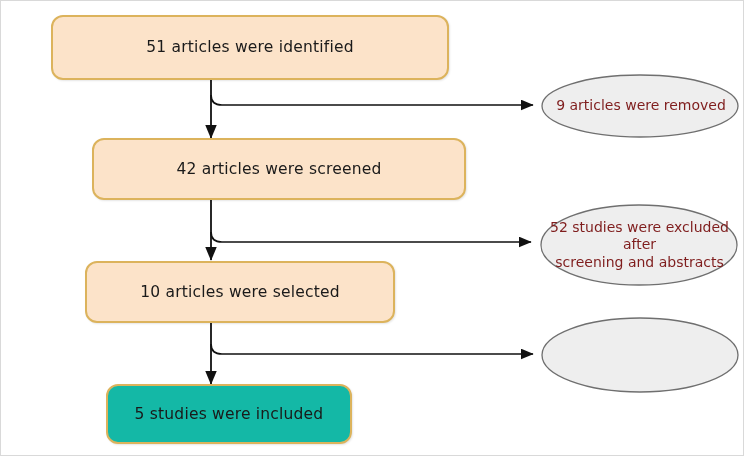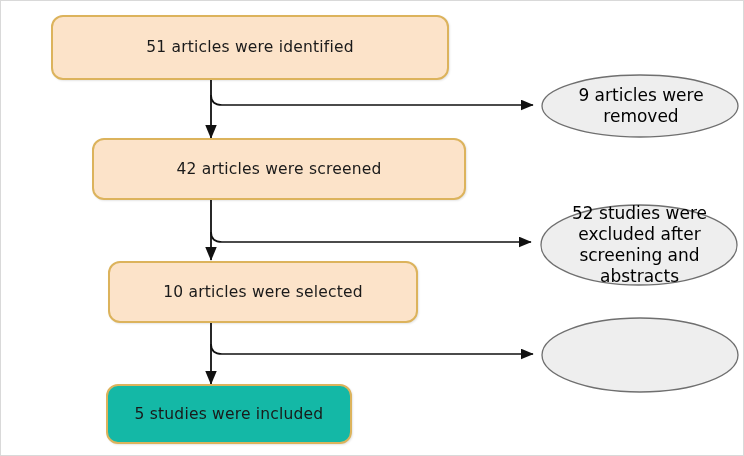--- a/index.html
+++ b/index.html
@@ -48,22 +48,22 @@
     padding: 0 10px;
     line-height: 1.2;
   }
   .exclusion-label {
     position: absolute;
     box-sizing: border-box;
     display: flex;
     align-items: center;
     justify-content: center;
     text-align: center;
-    color: #000000;
-    font-size: 17px;
+    color: #7f1d1d;
+    font-size: 14px;
     line-height: 1.25;
     pointer-events: none;
   }
   .exclusion-label span {
     display: block;
     width: 100%;
     padding: 0 2px;
   }
 </style>
 </head>
@@ -96,21 +96,21 @@
   </svg>
 
   <div class="stage-box" style="left: 14px; top: 14px; width: 398px; height: 65px; background: rgb(252, 227, 201); border-color: rgb(220, 179, 92);">
     <span class="stage-label">51 articles were identified</span>
   </div>
 
   <div class="stage-box" style="left: 55px; top: 137px; width: 374px; height: 62px; background: rgb(252, 227, 201); border-color: rgb(220, 179, 92);">
     <span class="stage-label">42 articles were screened</span>
   </div>
 
-  <div class="stage-box" style="left: 71px; top: 260px; width: 310px; height: 62px; background: rgb(252, 227, 201); border-color: rgb(220, 179, 92);">
+  <div class="stage-box" style="left: 48px; top: 260px; width: 310px; height: 62px; background: rgb(252, 227, 201); border-color: rgb(220, 179, 92);">
     <span class="stage-label">10 articles were selected</span>
   </div>
 
   <div class="stage-box" style="left: 69px; top: 383px; width: 246px; height: 60px; background: #14b8a6; border-color: rgb(220, 179, 92);">
     <span class="stage-label">5 studies were included</span>
   </div>
 
   <div class="exclusion-label" style="left:545px; top:90px; width:190px; height:30px;">
     <span>9 articles were removed</span>
   </div>

